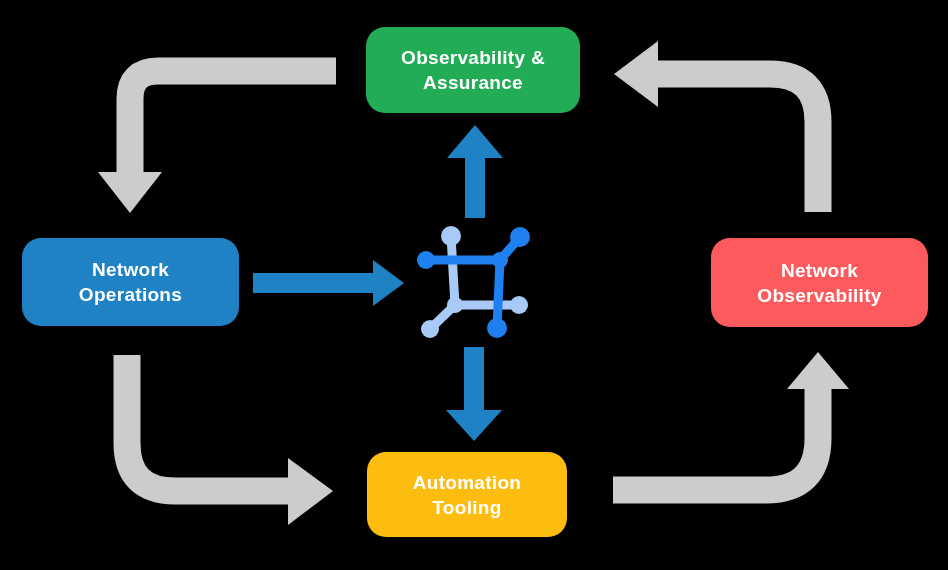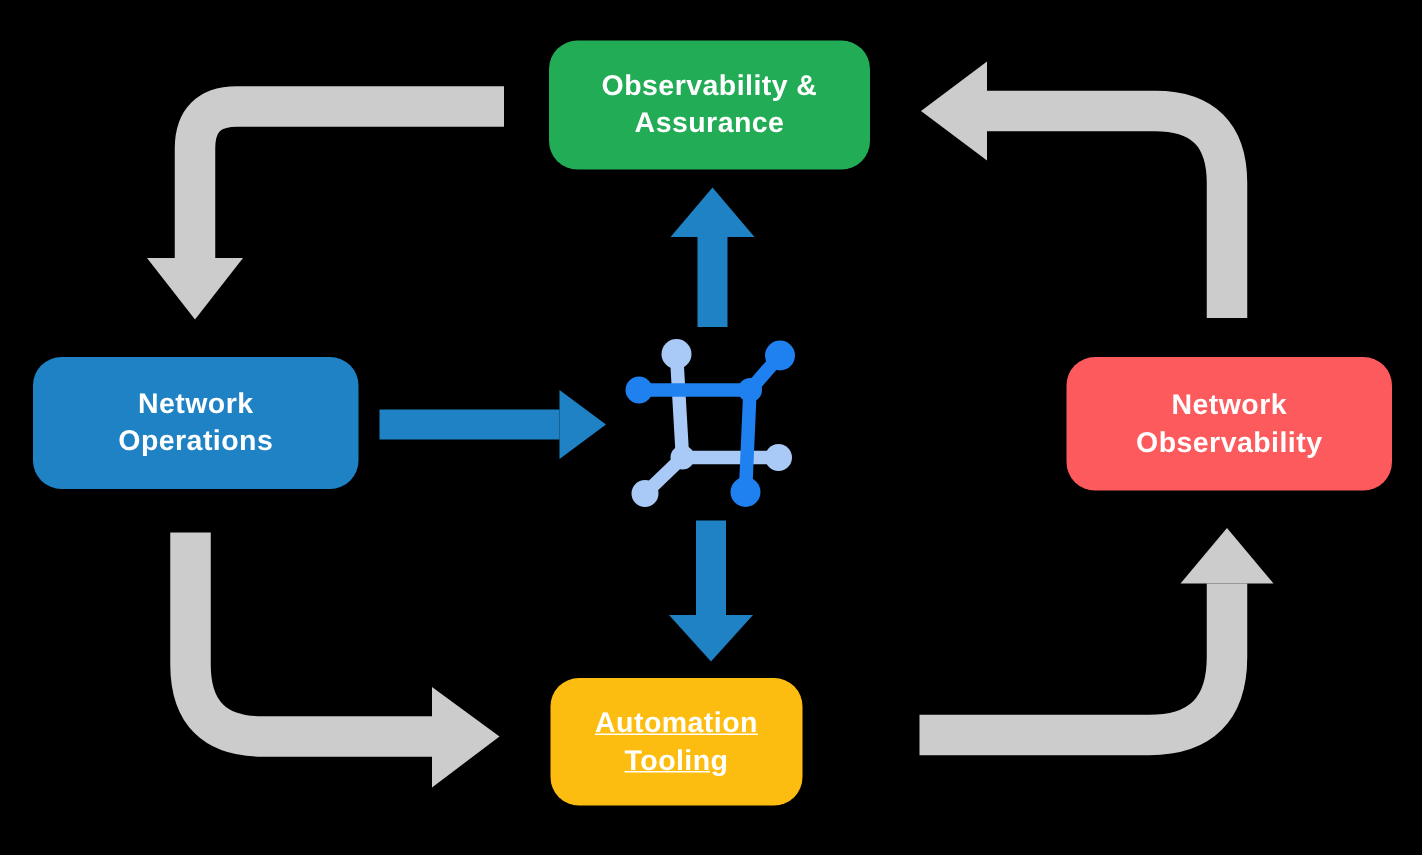--- a/index.html
+++ b/index.html
@@ -15,21 +15,21 @@
     position:absolute;
     border-radius:19px;
     display:flex;flex-direction:column;align-items:center;justify-content:center;
     color:#ffffff;
     font-size:19px;font-weight:700;letter-spacing:.3px;
     line-height:25px;text-align:center;
   }
   .node-observability{left:366px;top:27px;width:214px;height:86px;background:#21AC55;}
   .node-operations{left:22px;top:238px;width:217px;height:88px;background:#1E82C4;}
   .node-infrastructure{left:711px;top:238px;width:217px;height:89px;background:#FC5A5C;}
-  .node-automation{left:367px;top:452px;width:168px;height:85px;background:#FDBD10;text-decoration:underline;}
+  .node-automation{left:367px;top:452px;width:200px;height:85px;background:#FDBD10;}
 </style>
 </head>
 <body>
 
 <div class="canvas">
 
   <svg class="arrow-layer" width="948" height="570" viewBox="0 0 948 570">
 
     <g stroke="#CCCCCC" fill="none">
       <path d="M 336 71 L 158 71 Q 130 71 130 99 L 130 173" stroke-width="27"></path>

